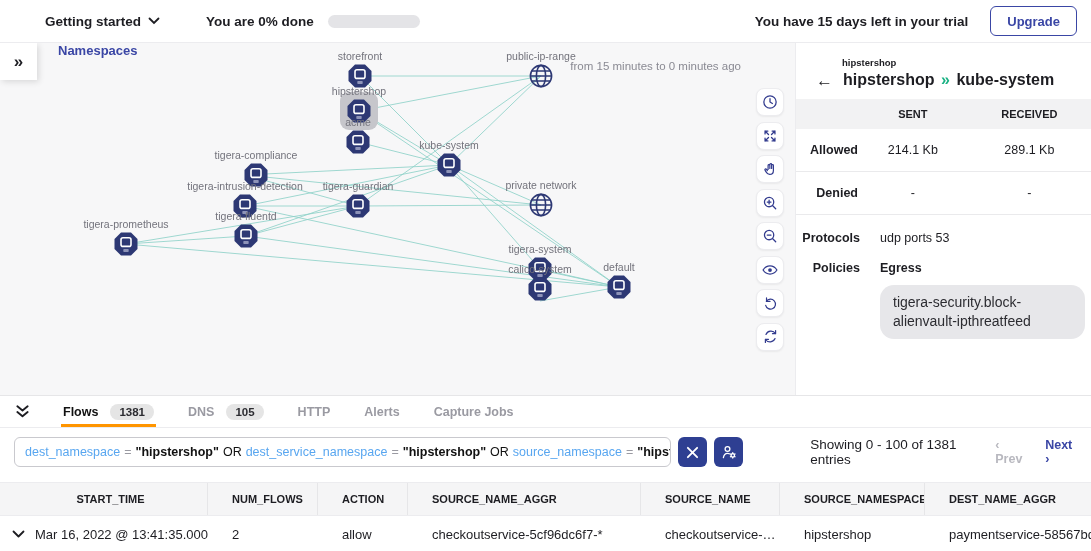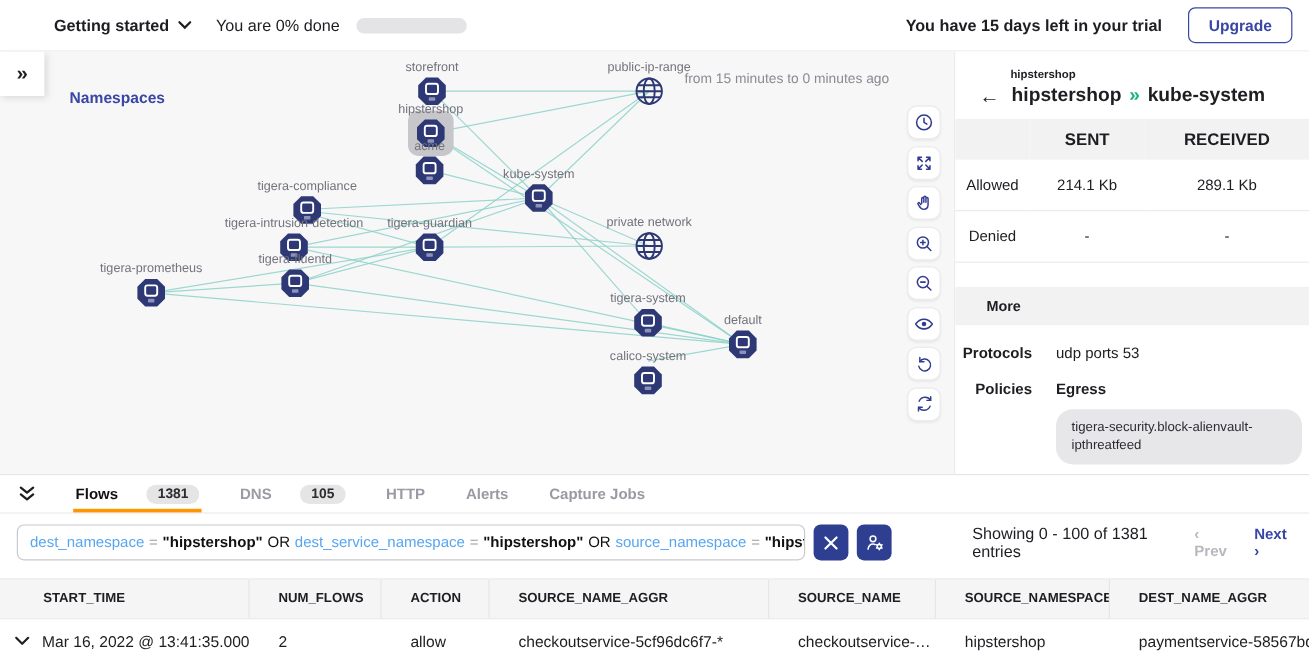--- a/index.html
+++ b/index.html
@@ -2,32 +2,32 @@
 <html><head>
 <meta charset="utf-8">
 <style>
   * { margin:0; padding:0; box-sizing:border-box; }
   html,body { width:1091px; height:551px; font-family:"Liberation Sans","DejaVu Sans",sans-serif; background:#fff; color:#1d1d22; overflow:hidden; }
 
   
   .topbar { height:42px; display:flex; align-items:center; padding:0 14px 0 45px; background:#fff; }
   .topbar .title { font-size:13.5px; font-weight:700; display:flex; align-items:center; gap:7px; }
   .topbar .chev { stroke:#1d1d22; }
-  .topbar .done { font-size:13.5px; font-weight:400; margin-left:20px; }
+  .topbar .done { font-size:13.5px; font-weight:700; margin-left:46px; }
   .progress-pill { width:92px; height:13px; border-radius:7px; background:#e4e4e7; margin-left:14px; }
   .topbar .spacer { flex:1; }
   .trial-text { font-size:13.5px; font-weight:700; margin-right:22px; }
   .upgrade-btn { height:30px; padding:0 16px; border:1.5px solid #3a46a5; border-radius:6px; background:#fff; color:#3a46a5; font-size:13px; font-weight:700; font-family:inherit; cursor:pointer; }
 
   
   .main { height:353px; display:flex; border-top:1px solid #ececef; }
   .graph-area { position:relative; width:795px; background:#f7f7f8; overflow:hidden; }
   .expand-tab { position:absolute; left:0; top:0; width:37px; height:37px; background:#fff; display:flex; align-items:center; justify-content:center; box-shadow:2px 2px 6px rgba(0,0,0,.12); cursor:pointer; z-index:5; }
   .expand-tab span { font-size:17px; font-weight:700; color:#1d1d22; }
-  .graph-title { position:absolute; left:58px; top:31px; font-size:13px; font-weight:700; color:#3a46a5; z-index:4; }
+  .graph-title { position:absolute; left:58px; top:0; font-size:13px; font-weight:700; color:#3a46a5; z-index:4; }
   .time-range { position:absolute; right:54px; top:17px; font-size:11.5px; color:#8a8a93; z-index:4; }
 
   .graph-toolbar { position:absolute; right:11px; top:45px; display:flex; flex-direction:column; gap:5.5px; z-index:6; }
   .tool-btn { width:28px; height:28px; background:#fff; border:1px solid #ececef; border-radius:8px; display:flex; align-items:center; justify-content:center; box-shadow:0 1px 2px rgba(0,0,0,.06); cursor:pointer; }
   .tool-btn svg { stroke:#323b8e; fill:none; stroke-width:1.7; stroke-linecap:round; stroke-linejoin:round; }
 
   #edge-layer { position:absolute; inset:0; width:795px; height:353px; }
   .gnode { position:absolute; width:26px; height:26px; margin:-13px 0 0 -13px; cursor:pointer; }
   .gnode.selected::before { content:''; position:absolute; inset:-6px; background:#c6c6cb; border-radius:9px; }
   .gnode .icn { position:relative; display:block; }
@@ -35,58 +35,58 @@
 
   
   .details { width:296px; background:#fff; border-left:1px solid #ececef; overflow:hidden; }
   .details-head { padding:14px 0 10px 20px; }
   .details-eyebrow { font-size:9.5px; font-weight:700; margin-left:26px; margin-bottom:3px; }
   .details-title-row { display:flex; align-items:center; gap:10px; }
   .back-arrow { font-size:17px; cursor:pointer; line-height:1; }
   .details-title { font-size:16px; font-weight:700; }
   .details-title .sep { color:#19b183; font-weight:700; padding:0 2px; }
   .stats-table { width:100%; border-collapse:collapse; font-size:12px; }
-  .stats-table th { background:#f2f2f3; font-size:14px; font-weight:700; padding:9px 0; }
+  .stats-table th { background:#f2f2f3; font-size:11px; font-weight:700; padding:9px 0; }
   .stats-table td { padding:14px 0; border-bottom:1px solid #eaeaec; text-align:center; font-size:12.5px; }
-  .stats-table .lbl { font-weight:400; width:62px; padding-right:0; }
+  .stats-table .lbl { text-align:right; font-weight:700; width:62px; padding-right:0; }
   .more-bar { background:#f2f2f3; font-size:12px; font-weight:700; padding:9px 0 9px 26px; margin-top:20px; }
   .kv { display:flex; margin-top:16px; font-size:12.5px; }
   .kv .k { width:64px; text-align:right; font-weight:700; flex:none; }
   .kv .v { margin-left:20px; }
   .kv .v.hd { font-weight:700; }
   .pills { margin:10px 0 0 84px; display:flex; flex-direction:column; gap:9px; align-items:flex-start; }
-  .pill { background:#e7e7ea; border-radius:14px; padding:8px 13px; font-size:11px; color:#2c2c31; max-width:205px; line-height:1.35; }
+  .pill { background:#e7e7ea; border-radius:14px; padding:8px 13px; font-size:14px; color:#2c2c31; max-width:205px; line-height:1.35; }
 
   
   .bottom { border-top:1px solid #e6e6e8; }
   .tabbar { height:32px; display:flex; align-items:stretch; gap:30px; padding:0 14px; border-bottom:1px solid #ececef; }
   .tabbar .collapse { align-self:center; cursor:pointer; display:flex; }
   .tabbar .collapse svg { stroke:#1d1d22; fill:none; stroke-width:2; stroke-linecap:round; stroke-linejoin:round; }
-  .tab { position:relative; display:flex; align-items:center; gap:24px; font-size:12.5px; font-weight:700; color:#9a9aa2; cursor:pointer; padding:0 2px; }
+  .tab { position:relative; display:flex; align-items:center; gap:12px; font-size:12.5px; font-weight:700; color:#9a9aa2; cursor:pointer; padding:0 2px; }
   .tab .badge { background:#e5e5e5; color:#2c2c31; border-radius:10px; padding:2px 9px; font-size:11.5px; }
   .tab.active { color:#111; }
   .tab.active::after { content:''; position:absolute; left:0; right:0; bottom:0; height:3px; background:#ff9500; }
 
   .filter-row { height:48px; display:flex; align-items:center; padding:0 14px; gap:7px; }
   .search-box { width:702px; height:30px; border:1px solid #c9c9ce; border-radius:6px; background:#fff; display:flex; align-items:center; gap:4px; padding:0 8px 0 10px; font-size:12.5px; overflow:hidden; cursor:text; }
   .tok-field { color:#58a6f0; white-space:nowrap; }
   .tok-op { color:#9a9aa2; }
   .tok-val { color:#111; font-weight:700; white-space:nowrap; }
   .tok-kw { color:#111; white-space:nowrap; }
   .sq-btn { width:31px; height:30px; border:none; border-radius:6px; background:#2e3f92; color:#fff; display:flex; align-items:center; justify-content:center; cursor:pointer; }
   .showing { font-size:13.5px; font-weight:400; margin-left:60px; }
   .pager { margin-left:auto; display:flex; gap:18px; font-size:12.5px; font-weight:700; }
   .prev { color:#b8b8bf; cursor:default; }
   .next { color:#3a46a5; cursor:pointer; }
 
   .flows-table { margin-top:6px; }
   .tr { display:grid; grid-template-columns:208px 110px 90px 233px 139px 145px 166px; }
   .th-row { background:#f5f5f6; border-top:1px solid #ececef; border-bottom:1px solid #ececef; }
   .th { font-size:11px; font-weight:700; padding:10px 6px 10px 24px; border-right:1px solid #e6e6e8; white-space:nowrap; overflow:hidden; }
-  .th:first-child { padding-left:36px; }
+  .th:first-child { padding-left:20px;text-align:center; }
   .th:last-child { border-right:none; }
   .td { font-size:13px; padding:11px 6px 11px 24px; white-space:nowrap; overflow:hidden; }
   .td.first { display:flex; align-items:center; gap:10px; padding-left:12px; }
   .row-chev { display:flex; cursor:pointer; }
   .row-chev svg { stroke:#1d1d22; fill:none; stroke-width:1.8; stroke-linecap:round; stroke-linejoin:round; }
   .data-row { border-bottom:1px solid #f0f0f2; }
 </style>
 </head>
 <body>
 
@@ -237,21 +237,21 @@
           <div class="gnode-label">tigera-system</div>
         </div>
         <div class="gnode" style="left: 619px; top: 244px;">
           <svg class="icn" width="26" height="26" viewBox="0 0 26 26">
             <polygon points="8,1.5 18,1.5 24.5,8 24.5,18 18,24.5 8,24.5 1.5,18 1.5,8" fill="#2d3874"></polygon>
             <rect x="8" y="6.8" width="10" height="8.6" rx="2" fill="none" stroke="#fff" stroke-width="1.6"></rect>
             <rect x="10.3" y="18" width="5.4" height="3" rx="0.7" fill="#8d93b8"></rect>
           </svg>
           <div class="gnode-label">default</div>
         </div>
-        <div class="gnode" style="left: 540px; top: 274px;">
+        <div class="gnode" style="left: 540px; top: 246px;">
           <svg class="icn" width="26" height="26" viewBox="0 0 26 26">
             <polygon points="8,1.5 18,1.5 24.5,8 24.5,18 18,24.5 8,24.5 1.5,18 1.5,8" fill="#2d3874"></polygon>
             <rect x="8" y="6.8" width="10" height="8.6" rx="2" fill="none" stroke="#fff" stroke-width="1.6"></rect>
             <rect x="10.3" y="18" width="5.4" height="3" rx="0.7" fill="#8d93b8"></rect>
           </svg>
           <div class="gnode-label">calico-system</div>
         </div>
       </div>
 
     <div class="graph-toolbar">
@@ -324,21 +324,20 @@
         <td>214.1 Kb</td>
         <td>289.1 Kb</td>
       </tr>
       <tr>
         <td class="lbl">Denied</td>
         <td>-</td>
         <td>-</td>
       </tr>
     </tbody>
       </table>
-    <div class="more-bar">More</div>
     <div class="kv">
       <div class="k">Protocols</div>
       <div class="v">udp ports 53</div>
     </div>
     <div class="kv">
       <div class="k">Policies</div>
       <div class="v hd">Egress</div>
     </div>
     <div class="pills">
       <div class="pill">tigera-security.block-alienvault-ipthreatfeed</div>

